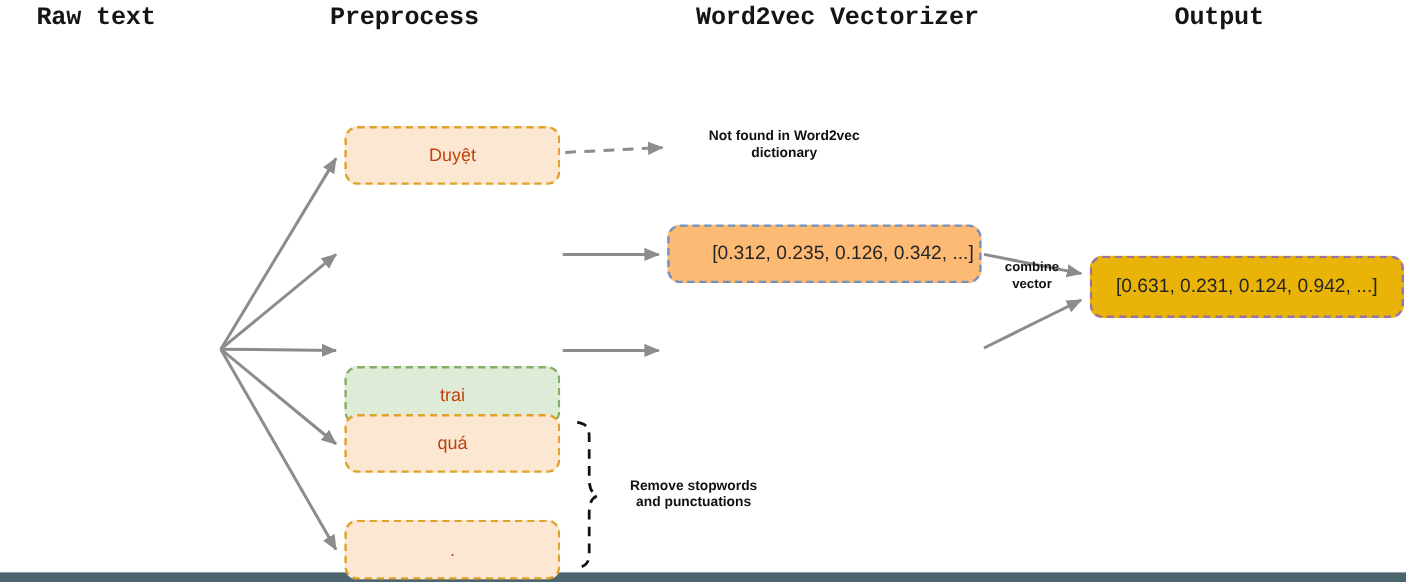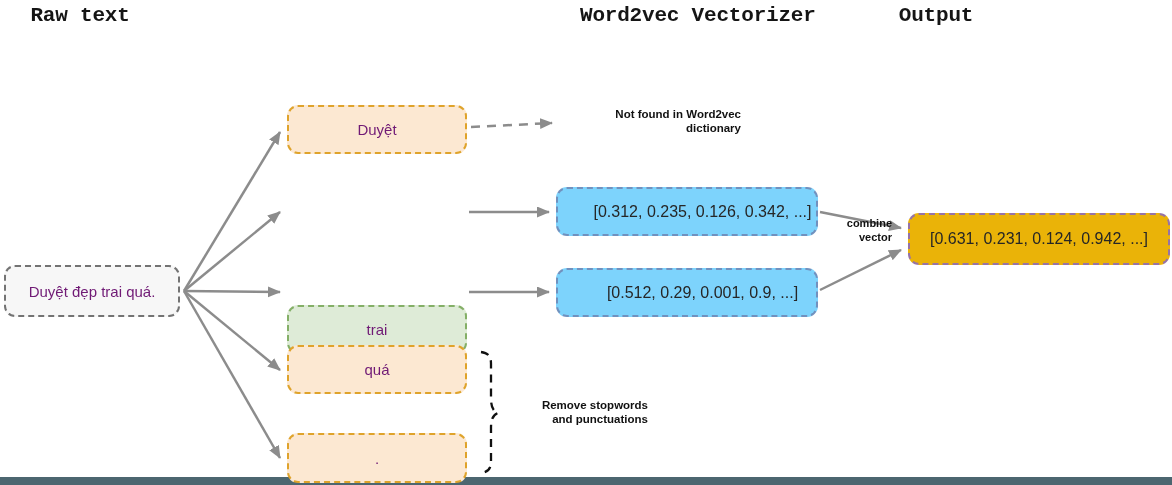--- a/index.html
+++ b/index.html
@@ -9,43 +9,43 @@
     font-family:"Liberation Sans","DejaVu Sans",sans-serif;
   }
   .hdr{
     position:absolute;top:2px;height:28px;line-height:28px;
     font-size:21px;font-weight:bold;color:#151515;text-align:center;
     letter-spacing:-0.2px;white-space:nowrap;font-family:Liberation Mono, monospace;
   }
   .hdr-raw{left:20px;width:120px;}
   .hdr-pre{left:275px;width:120px;}
   .hdr-vec{left:580px;width:230px;}
-  .hdr-out{left:876px;width:120px;}
+  .hdr-out{left:956px;width:120px;}
 
   .node{
     position:absolute;display:flex;align-items:center;justify-content:center;
     border-radius:11px;border:2.5px dashed #999;
-    font-size:15px;color:#701a75;box-sizing:border-box;white-space:nowrap;
+    font-size:15px;color:#c2410c;box-sizing:border-box;white-space:nowrap;
   }
   .node-raw{left:4px;top:265px;width:176px;height:52px;background:#f7f7f7;border-color:#737373;}
   .tok{left:287px;width:180px;height:49px;}
   .tok-orange{background:#fce8d2;border-color:#dfa32b;}
   .tok-green{background:#deebd7;border-color:#84af67;}
   .tok-duyet{top:105px;}
   .tok-dep{top:187px;}
   .tok-trai{top:261px;margin-top:44px;}
   .tok-qua{top:345px;text-align:center;}
   .tok-period{top:433px;height:50px;}
-  .vecbox{left:556px;width:262px;height:49px;background:#7dd3fc;border-color:#7191be;font-size:16px;color:#262626;padding-left:31px;}
+  .vecbox{left:556px;width:262px;height:49px;background:#fdba74;border-color:#7191be;font-size:16px;color:#262626;padding-left:31px;}
   .vec-dep{top:187px;}
   .vec-trai{top:268px;}
   .outbox{left:908px;top:213px;width:262px;height:52px;background:#eab308;border-color:#9673a6;font-size:16px;color:#262626;}
 
   .ann{
-    position:absolute;font-weight:bold;color:#111;text-align:right;
+    position:absolute;font-weight:bold;color:#111;text-align:center;
     font-size:11.5px;line-height:14px;white-space:pre-line;
   }
   .ann-notfound{left:566px;top:107px;width:175px;}
   .ann-combine{left:828px;top:216px;width:64px;font-size:11px;}
   .ann-remove{left:508px;top:398px;width:140px;}
 
   .edges{position:absolute;left:0;top:0;}
   .bottombar{position:absolute;left:0;top:477px;width:1172px;height:8px;background:#4c6670;}
 </style>
 </head>
@@ -70,32 +70,31 @@
       <path d="M471,127 L552,123" stroke-dasharray="9 7" marker-end="url(#ah)"></path>
       <path d="M469,212 L549,212" marker-end="url(#ah)"></path>
       <path d="M469,292 L549,292" marker-end="url(#ah)"></path>
       <path d="M820,212 L901,228" marker-end="url(#ah)"></path>
       <path d="M820,290 L901,250" marker-end="url(#ah)"></path>
     </g>
     <path d="M481,352 C489,353 491,357 491,364 L491,398 C491,407 493,411 498,413 C493,415 491,419 491,428 L491,461 C491,468 489,472 481,473" stroke="#111111" stroke-width="2.3" stroke-dasharray="8 6" fill="none"></path>
   </svg>
 
   <div class="hdr hdr-raw">Raw text</div>
+  <div class="hdr hdr-pre">Preprocess</div>
   <div class="hdr hdr-vec">Word2vec Vectorizer</div>
   <div class="hdr hdr-out">Output</div>
 
-  <div class="node node-raw">Duyệt đẹp trai quá.</div>
 
   <div class="node tok tok-orange tok-duyet">Duyệt</div>
   <div class="node tok tok-green tok-trai">trai</div>
   <div class="node tok tok-orange tok-qua">quá</div>
   <div class="node tok tok-orange tok-period">.</div>
 
   <div class="node vecbox vec-dep">[0.312, 0.235, 0.126, 0.342, ...]</div>
-  <div class="node vecbox vec-trai">[0.512, 0.29, 0.001, 0.9, ...]</div>
 
   <div class="node outbox">[0.631, 0.231, 0.124, 0.942, ...]</div>
 
   <div class="ann ann-notfound">Not found in Word2vec
 dictionary</div>
   <div class="ann ann-combine">combine
 vector</div>
   <div class="ann ann-remove">Remove stopwords
 and punctuations</div>
 

